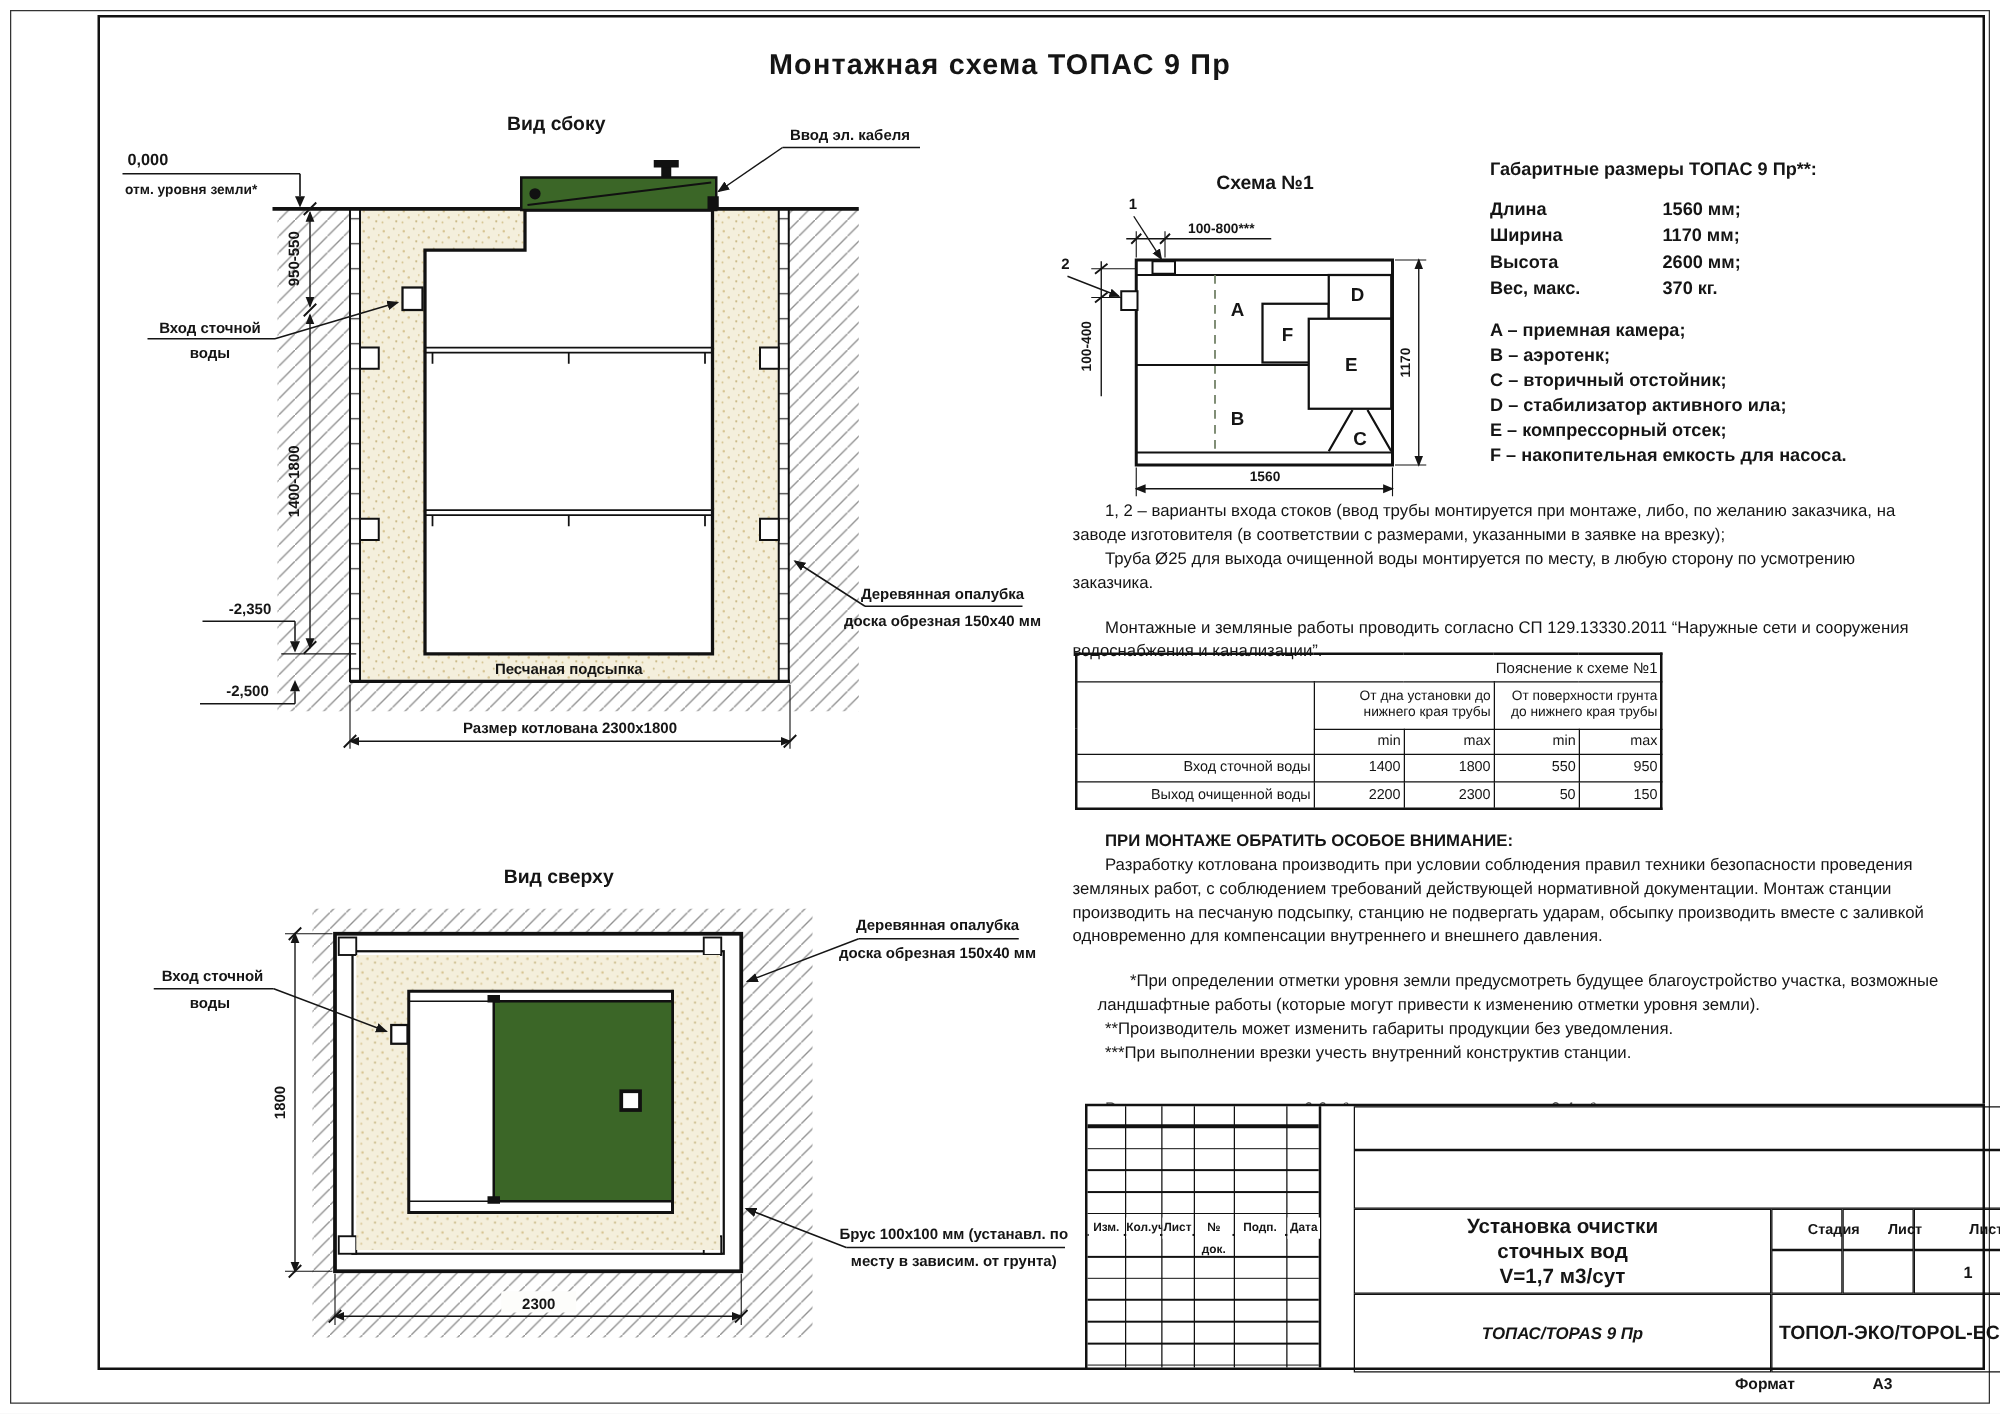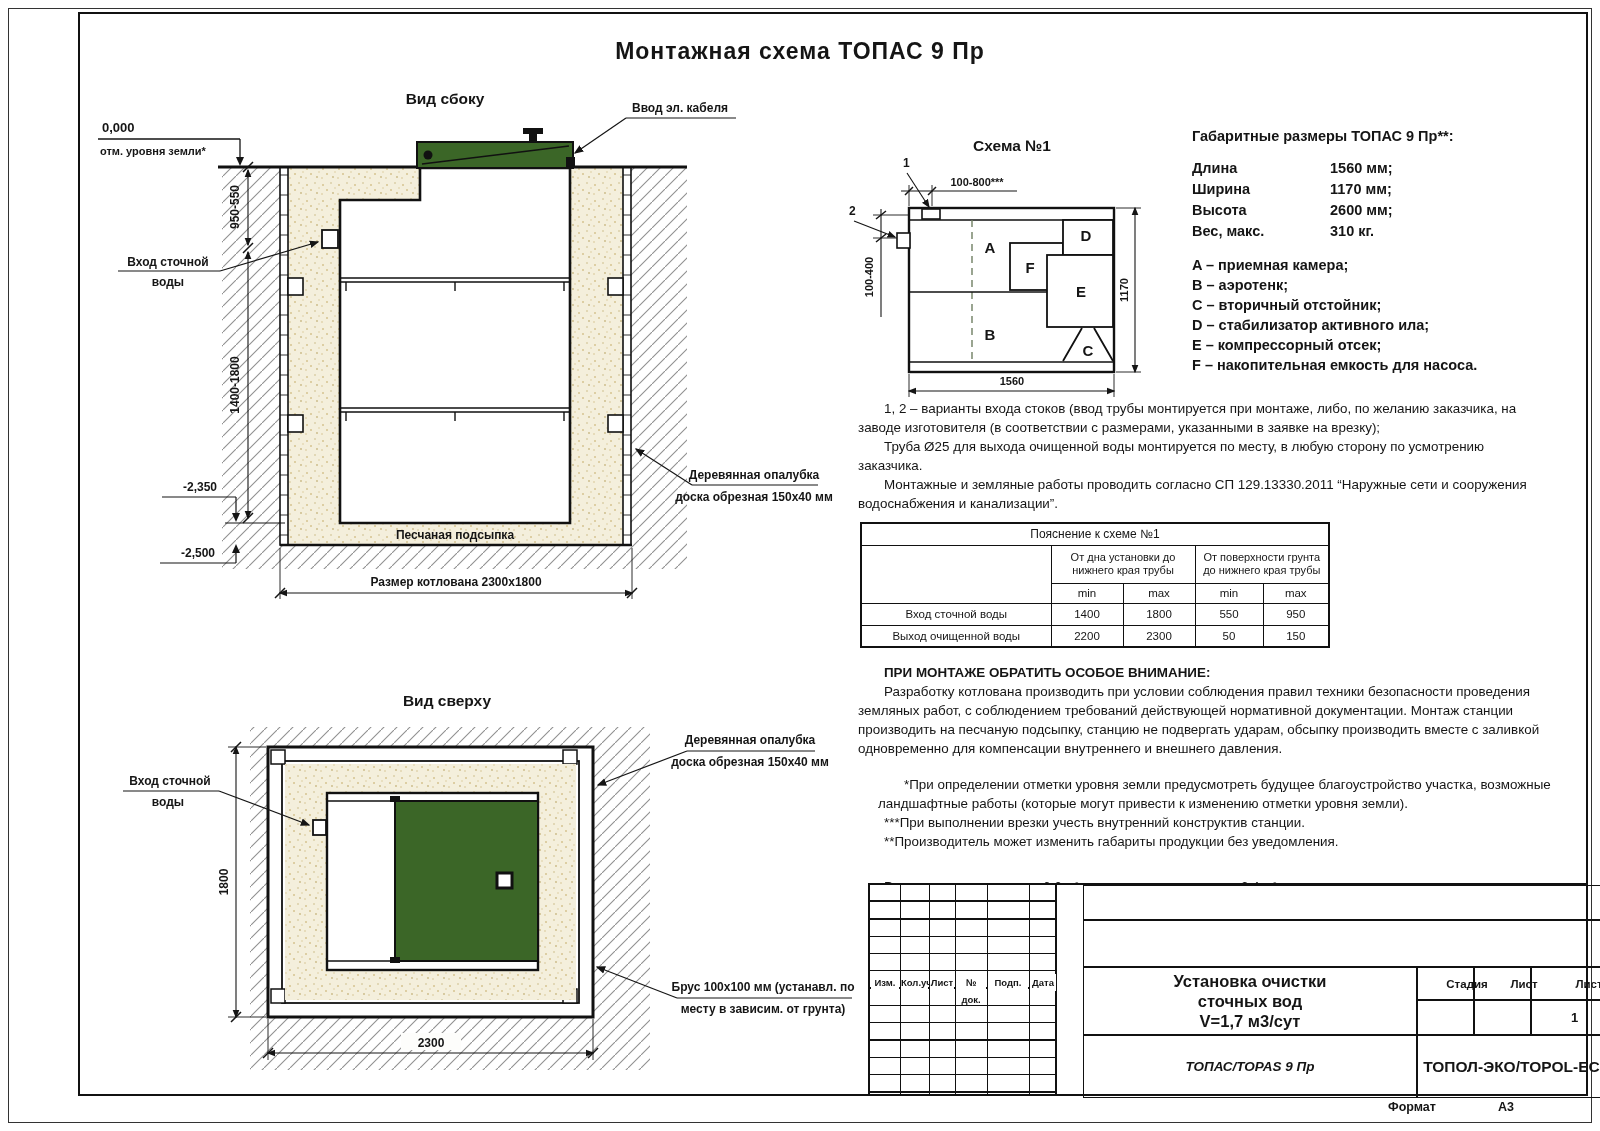--- a/index.html
+++ b/index.html
@@ -17,25 +17,25 @@
 .cl  { font-size:15px; font-weight:600; }
 
 .specs { left:1192px; top:128px; width:372px; font-size:14.5px; font-weight:600; }
 .specs-title { margin-bottom:16px; }
 .spec-row { display:flex; margin-top:5px; }
 .spec-row .lbl { width:138px; }
 .legend { list-style:none; margin-top:16px; line-height:20px; }
 
 .notes { left:858px; top:399px; width:694px; font-size:13.4px; line-height:19px; font-weight:400; }
 .notes p { text-indent:26px; }
-.notes p.sp { }
+.notes p.sp { margin-top:17px; }
 
 .ptable { left:860px; top:522px; border-collapse:collapse; table-layout:fixed; font-size:11.5px; font-weight:500; text-align:center; }
 .ptable td { border:1.5px solid #111; padding:1px 2px; }
-.ptable { border:2.4px solid #111; }
+.ptable { border:2.4px solid #111;text-align:right; }
 .ptable .tt { height:22px; font-size:12px; }
 .ptable .grp { height:38px; font-size:11px; line-height:1.2; }
 .ptable .mm { height:20px; }
 .ptable .dr { height:22px; }
 
 .att { left:858px; top:663px; width:696px; font-size:13.4px; line-height:19px; font-weight:400; }
 .att p { text-indent:26px; }
 .att .att-h { font-weight:700; }
 .att .sp { margin-top:17px;margin-left:20px; }
 .att .cons { margin-top:26px; text-decoration:underline; text-underline-offset:3px; }
@@ -311,21 +311,21 @@
     <div class="spec-row">
         <span class="lbl">Ширина</span>
         <span>1170 мм;</span>
       </div>
     <div class="spec-row">
         <span class="lbl">Высота</span>
         <span>2600 мм;</span>
       </div>
     <div class="spec-row">
         <span class="lbl">Вес, макс.</span>
-        <span>310 кг.</span>
+        <span>370 кг.</span>
       </div>
     <ul class="legend">
       <li>A – приемная камера;</li>
       <li>B – аэротенк;</li>
       <li>C – вторичный отстойник;</li>
       <li>D – стабилизатор активного ила;</li>
       <li>E – компрессорный отсек;</li>
       <li>F – накопительная емкость для насоса.</li>
     </ul>
   </div>
@@ -373,22 +373,22 @@
       <td>50</td>
       <td>150</td>
     </tr>
   </tbody>
     </table>
 
   <div class="abs att">
     <p class="att-h">ПРИ МОНТАЖЕ ОБРАТИТЬ ОСОБОЕ ВНИМАНИЕ:</p>
     <p>Разработку котлована производить при условии соблюдения правил техники безопасности проведения земляных работ, с соблюдением требований действующей нормативной документации. Монтаж станции производить на песчаную подсыпку, станцию не подвергать ударам, обсыпку производить вместе с заливкой одновременно для компенсации внутреннего и внешнего давления.</p>
     <p class="sp">*При определении отметки уровня земли предусмотреть будущее благоустройство участка, возможные ландшафтные работы (которые могут привести к изменению отметки уровня земли).</p>
+    <p>**Производитель может изменить габариты продукции без уведомления.</p>
     <p>***При выполнении врезки учесть внутренний конструктив станции.</p>
-    <p>**Производитель может изменить габариты продукции без уведомления.</p>
     <p class="cons">Расход песка не менее – 6,6 м³, расход воды не менее – 2,4 м³.</p>
   </div>
 
   <div class="abs stamp">
     <div class="rev">
       <i class="v" style="left:30px"></i>
         <i class="v" style="left:59px"></i>
         <i class="v" style="left:85px"></i>
         <i class="v" style="left:117px"></i>
         <i class="v" style="left:159px"></i>

